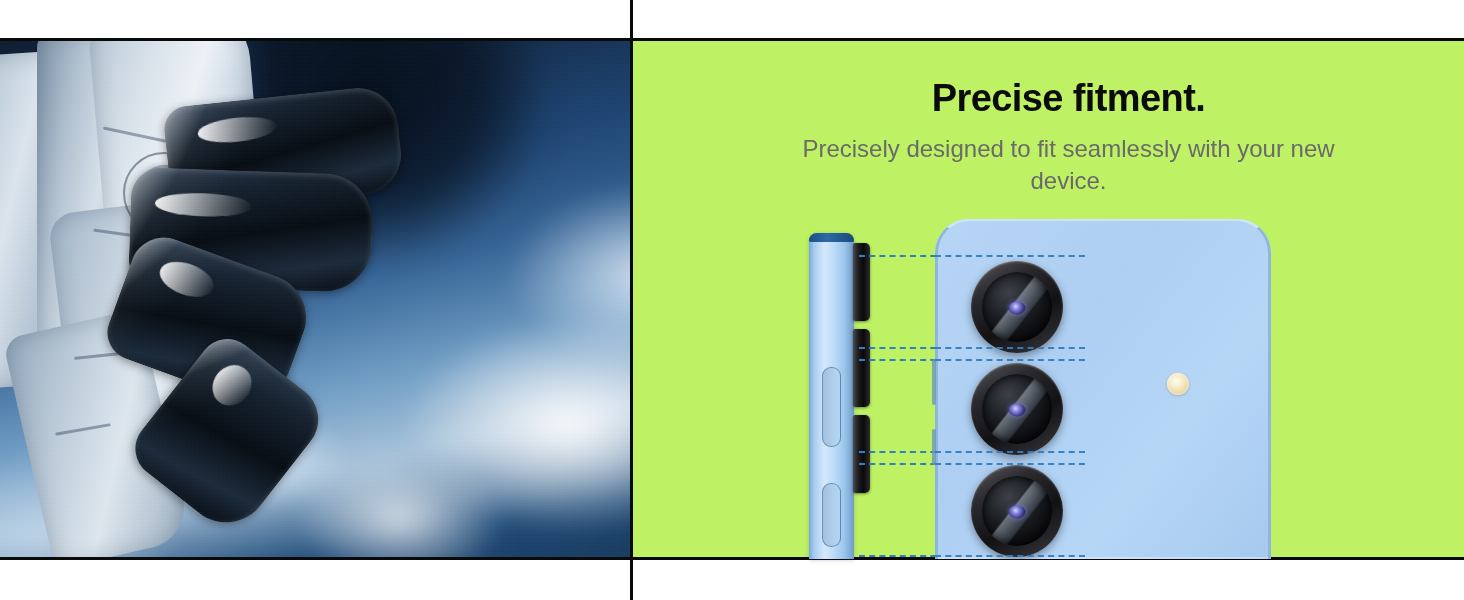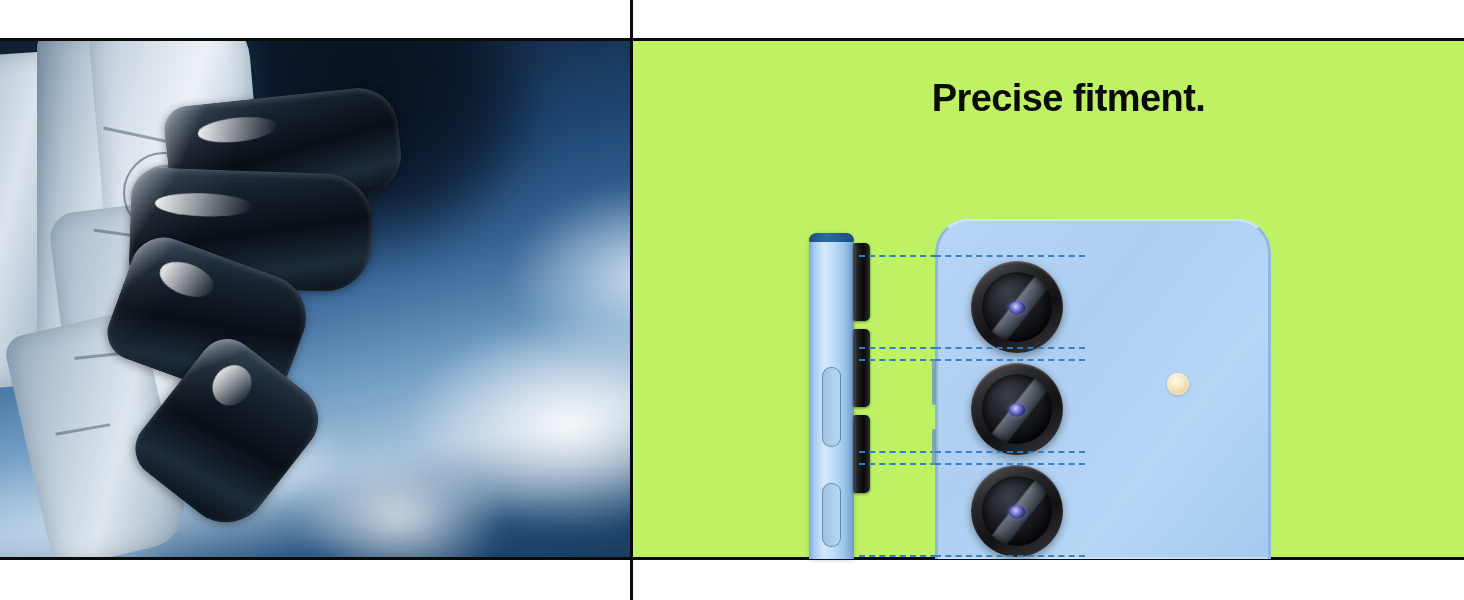--- a/index.html
+++ b/index.html
@@ -461,20 +461,21 @@
     </div>
 
     <div class="grain"></div>
     <span class="sr-only">Close-up of a white spacesuit glove with glossy black fingertips against a blurred blue Earth horizon</span>
   </div>
 
   <div class="right-panel">
 
     <div class="headline">Precise fitment.</div>
 
+    <div class="subhead">Precisely designed to fit seamlessly with your new device.</div>
 
     <div class="fit-figure">
 
       <div class="phone-side">
         <div class="phone-side-top"></div>
         <div class="side-btn b1"></div>
         <div class="side-btn b2"></div>
       </div>
 
       <div class="bump n1"></div>

